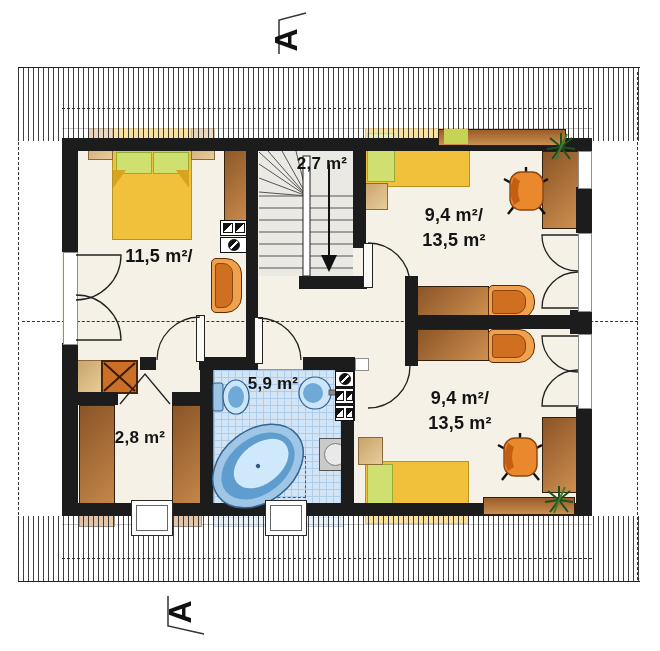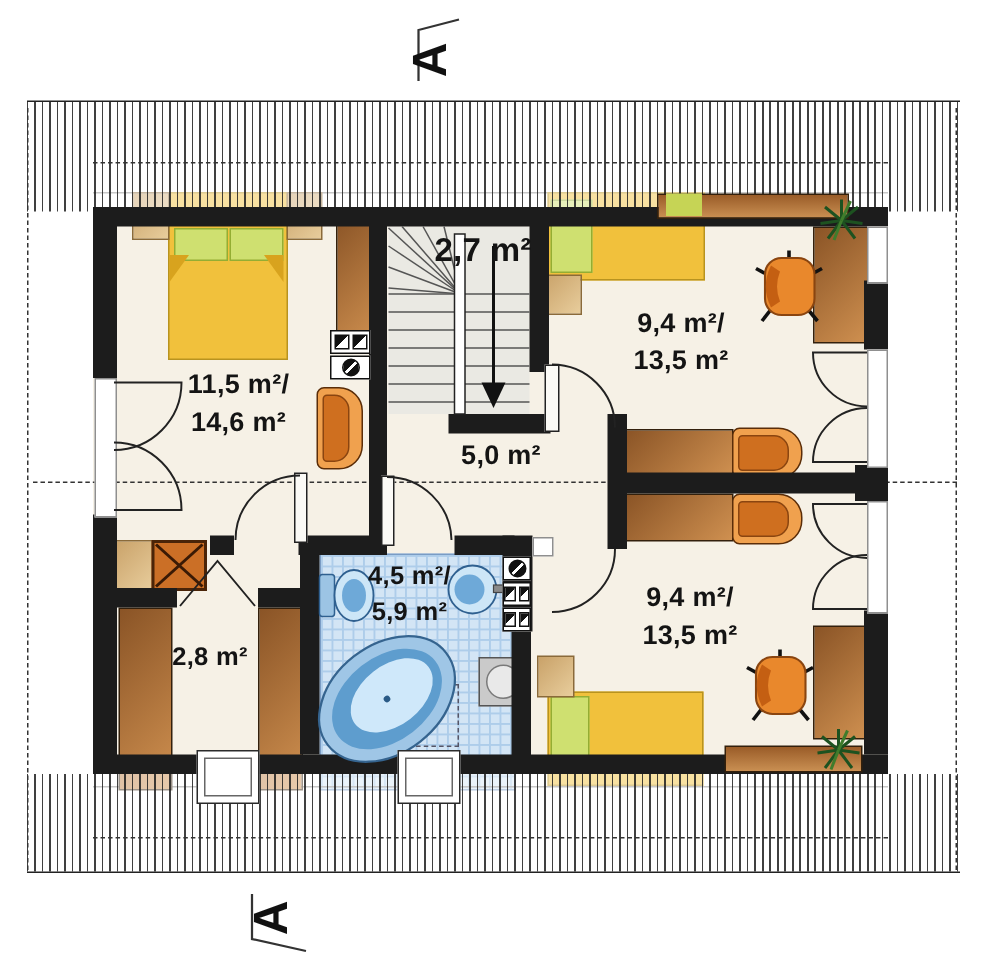--- a/index.html
+++ b/index.html
@@ -153,30 +153,27 @@
 
   <div class="rwin" style="left:131px;top:500px;width:40px;height:34px;">
       <div class="in"></div>
     </div>
   <div class="rwin" style="left:265px;top:500px;width:40px;height:34px;">
       <div class="in"></div>
     </div>
 
   <div class="lbl" style="left:106px;top:244px;width:106px;">
     <div>11,5 m²/</div>
-    <div>14,6 m²</div>
-  </div>
-  <div class="lbl" style="left:286px;top:152px;width:72px;font-size:22px;">2,7 m²</div>
+  </div>
+  <div class="lbl" style="left:286px;top:152px;width:72px;font-size:17px;">2,7 m²</div>
   <div class="lbl" style="left:412px;top:203px;width:84px;">
     <div>9,4 m²/</div>
     <div>13,5 m²</div>
   </div>
-  <div class="lbl" style="left:296px;top:291px;width:76px;">5,0 m²</div>
   <div class="lbl" style="left:232px;top:372px;width:82px;font-size:17px;">
-    <div>4,5 m²/</div>
     <div>5,9 m²</div>
   </div>
   <div class="lbl" style="left:100px;top:426px;width:80px;font-size:17px;">
     <div>2,8 m²</div>
   </div>
   <div class="lbl" style="left:418px;top:386px;width:84px;">
     <div>9,4 m²/</div>
     <div>13,5 m²</div>
   </div>
 

